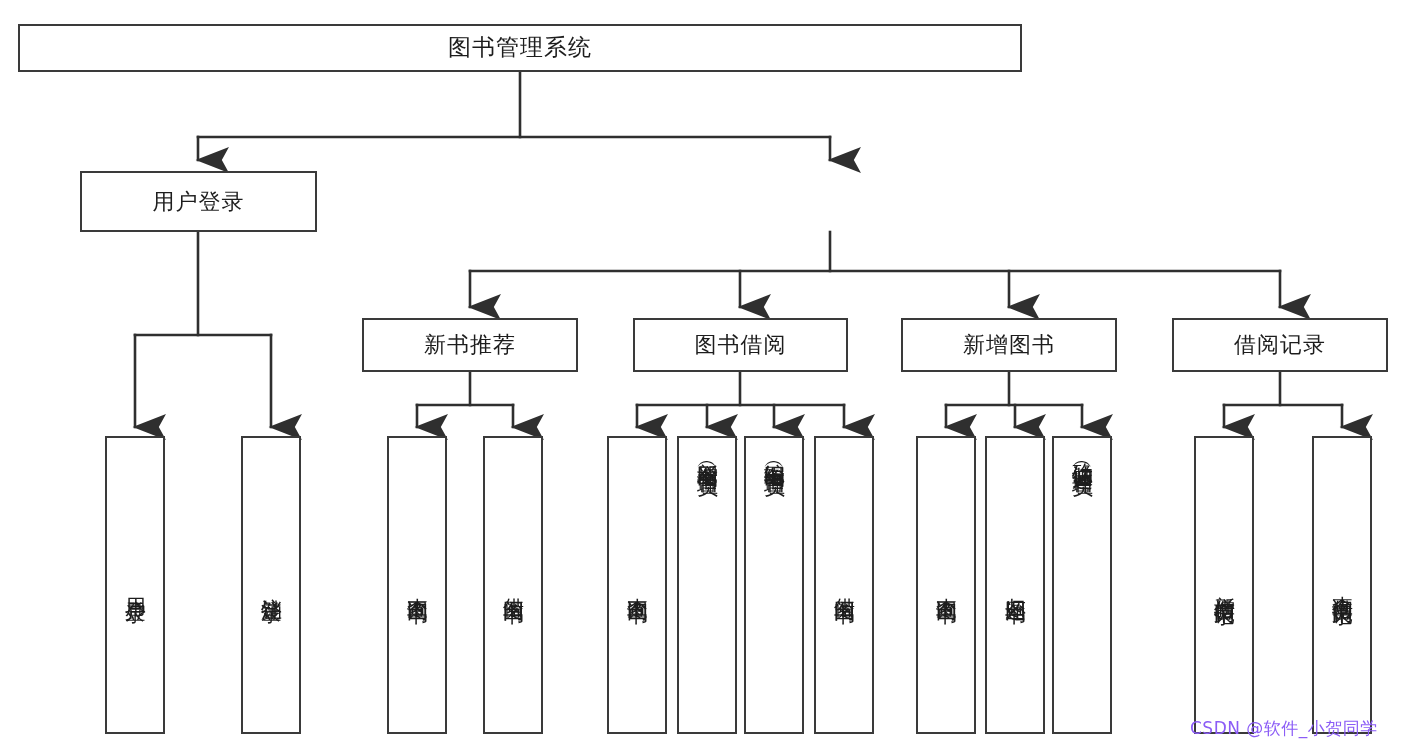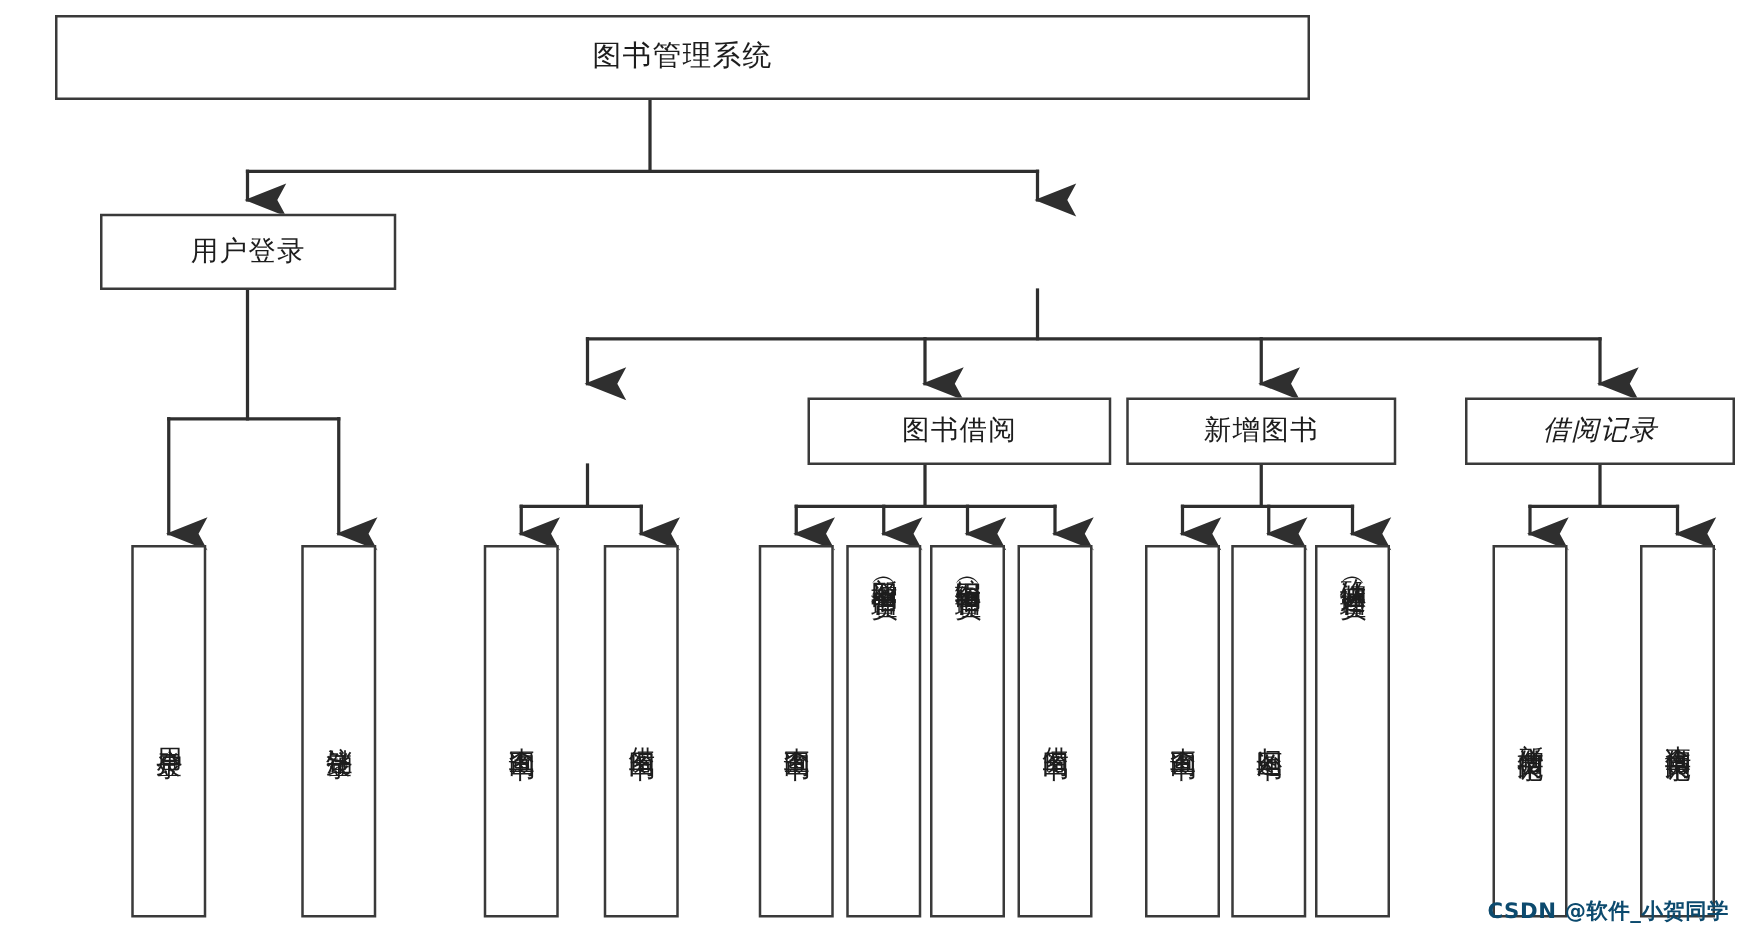--- a/index.html
+++ b/index.html
@@ -64,27 +64,26 @@
     letter-spacing: 2px;
     line-height: 1;
     white-space: nowrap;
   }
   .node.vert.mid {
     align-items: center;
     padding-top: 0;
   }
   .watermark {
     position: absolute;
-    color: #0c4a6e;
+    color: #8b5cf6;
     font-size: 17px;
     letter-spacing: 0.5px;
     white-space: nowrap;
     z-index: 5;
     font-family: "DejaVu Sans", "Liberation Sans", sans-serif;
-    font-weight: bold;
   }
 </style>
 </head>
 <body>
 
 <div id="canvas">
 
   <svg id="edges" viewBox="0 0 1405 747" width="1405" height="747">
     <defs>
       <marker id="arrow" viewBox="0 0 12 14" refX="6" refY="13" markerWidth="11" markerHeight="13" orient="auto-start-reverse">
@@ -128,35 +127,38 @@
       <path d="M 1015 405 L 1015 427" marker-end="url(#arrow)"></path>
       <path d="M 1082 405 L 1082 427" marker-end="url(#arrow)"></path>
 
       <path d="M 1280 372 L 1280 405"></path>
       <path d="M 1224 405 L 1342 405"></path>
       <path d="M 1224 405 L 1224 427" marker-end="url(#arrow)"></path>
       <path d="M 1342 405 L 1342 427" marker-end="url(#arrow)"></path>
     </g>
   </svg>
 
-  <div class="node horiz root" style="left:18px; top:12px; width:1004px; height:68px;margin-left:26px;">
+  <div class="node horiz root" style="left:18px; top:24px; width:1004px; height:48px;">
     <span class="label">图书管理系统</span>
   </div>
 
   <div class="node horiz" style="left:80px; top:171px; width:237px; height:61px;">
     <span class="label">用户登录</span>
   </div>
 
-  <div class="node horiz" style="left:633px; top:318px; width:243px; height:54px;margin-left:13px;">
+  <div class="node horiz" style="left:362px; top:318px; width:216px; height:54px;">
+    <span class="label">新书推荐</span>
+  </div>
+  <div class="node horiz" style="left:633px; top:318px; width:215px; height:54px;">
     <span class="label">图书借阅</span>
   </div>
   <div class="node horiz" style="left:901px; top:318px; width:216px; height:54px;">
     <span class="label">新增图书</span>
   </div>
-  <div class="node horiz" style="left:1172px; top:318px; width:216px; height:54px;font-style:italic;">
+  <div class="node horiz" style="left:1172px; top:318px; width:216px; height:54px;">
     <span class="label">借阅记录</span>
   </div>
 
   <div class="node vert mid" style="left:105px; top:436px; width:60px; height:298px;">
     <span class="label">用户登录</span>
   </div>
   <div class="node vert mid" style="left:241px; top:436px; width:60px; height:298px;">
     <span class="label">注销登录</span>
   </div>
 

